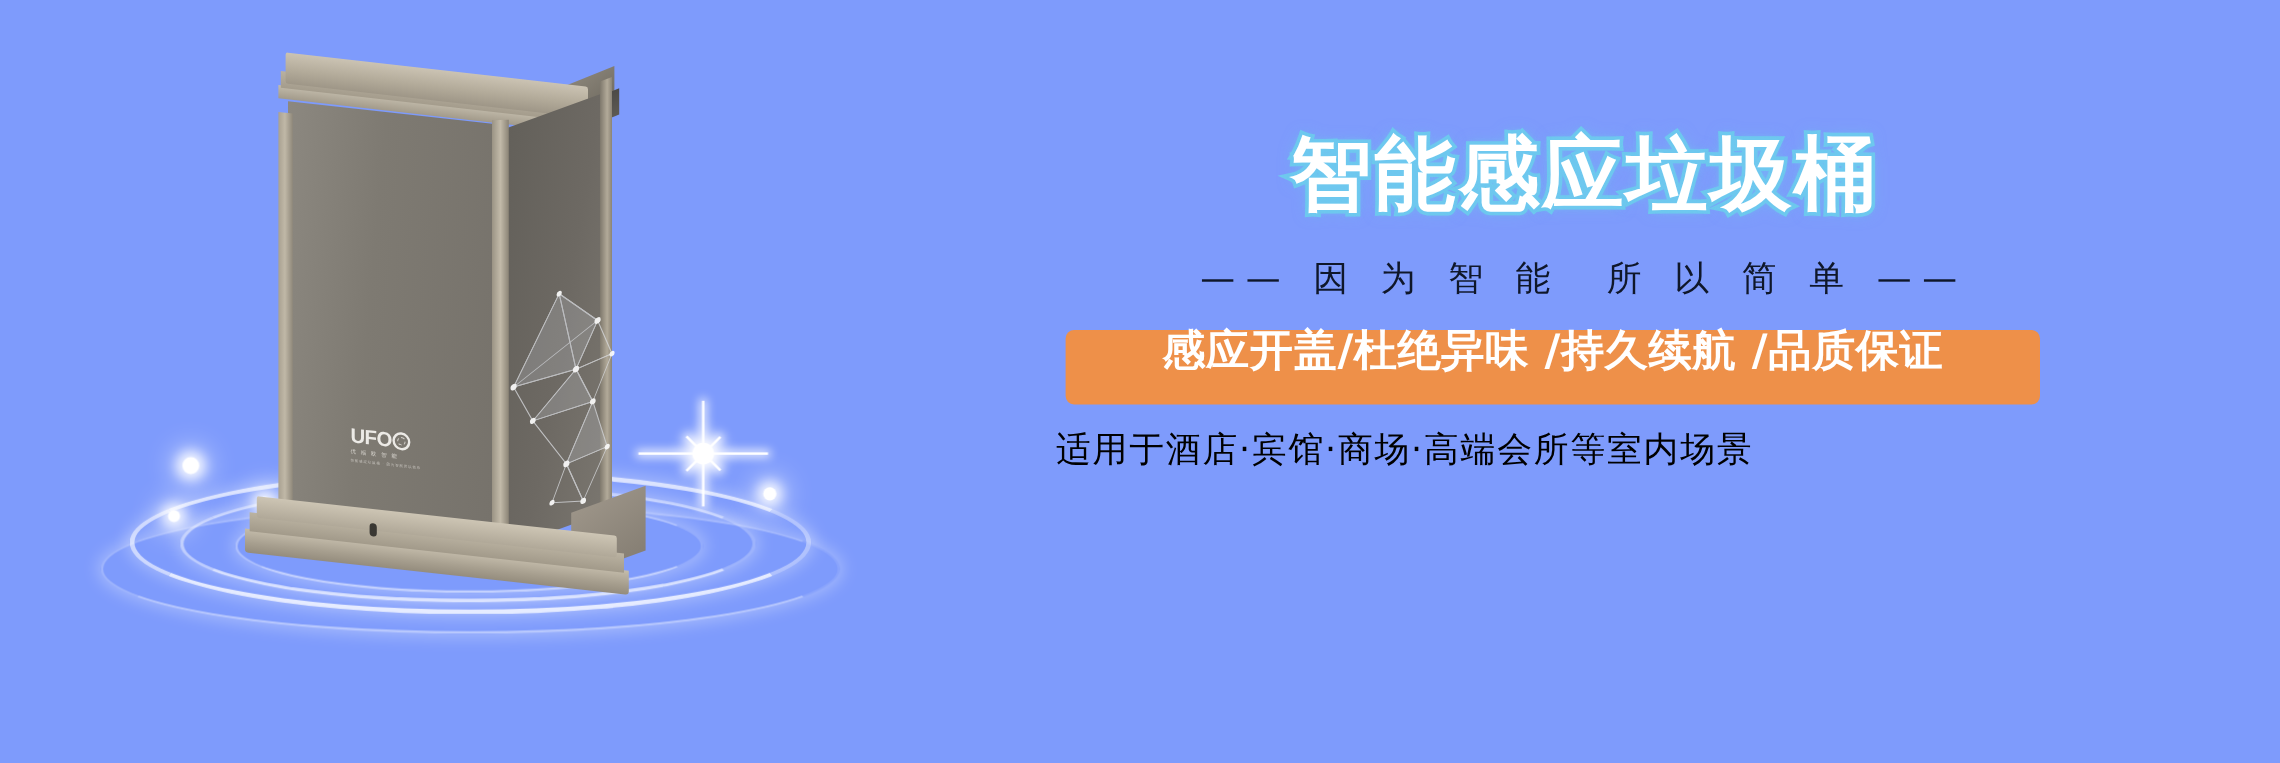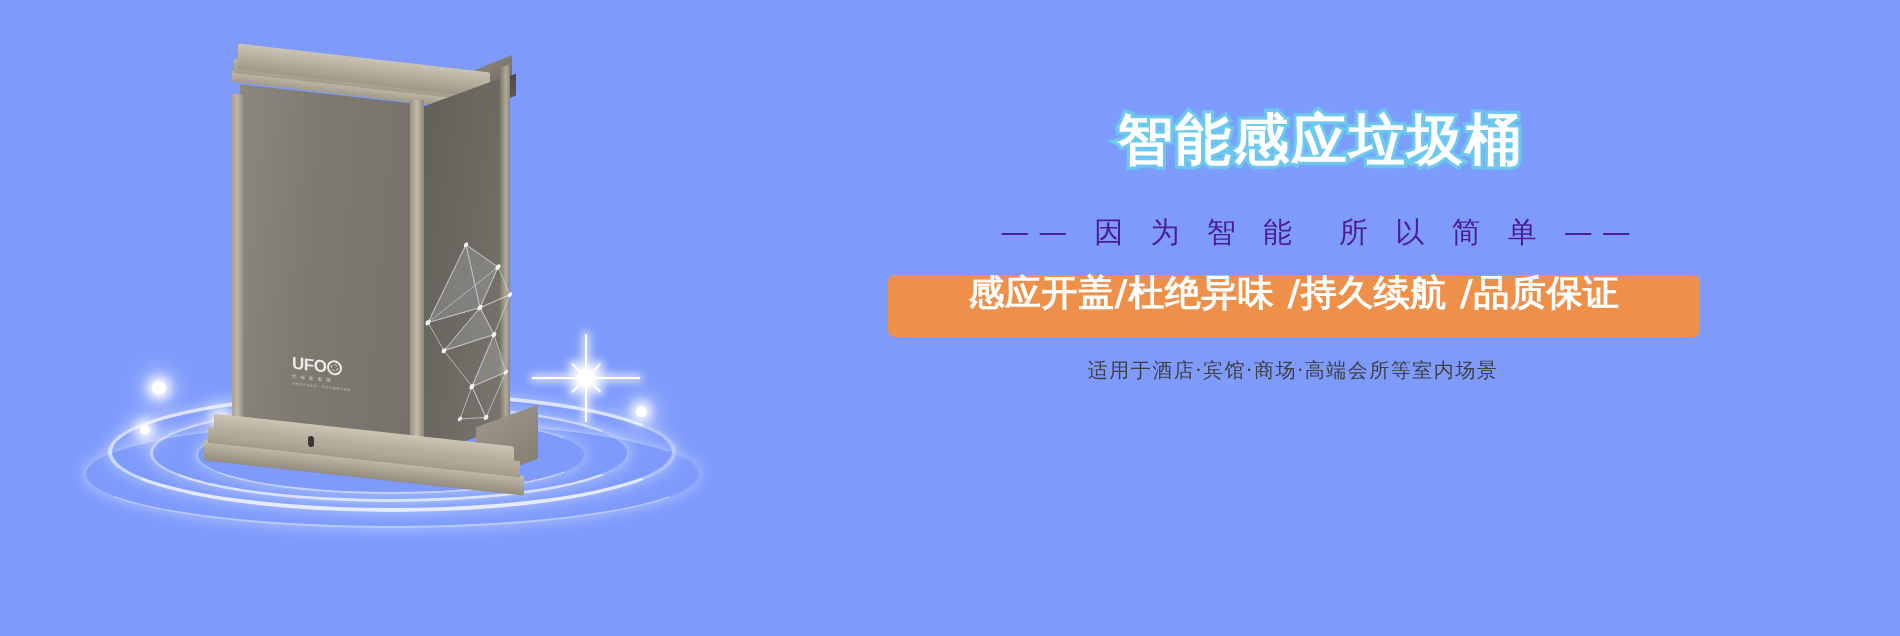--- a/index.html
+++ b/index.html
@@ -182,57 +182,56 @@
     background:#3a3833;border-radius:3px;transform:skewY(6.3deg);
   }
 
   
   #copy{position:absolute;left:880px;top:0;width:1000px;height:636px;}
 
   #headline{
     position:absolute;left:0;top:112px;width:880px;
     text-align:center;
     font-family:"DejaVu Sans","Liberation Sans",sans-serif;
-    font-weight:700;font-size:56px;line-height:1;
+    font-weight:700;font-size:68px;line-height:1;
     color:#ffffff;
     letter-spacing:2px;
     white-space:nowrap;
     -webkit-text-stroke:6px #6fc9ef;
     paint-order:stroke fill;
     text-shadow:
        0 0 2px #6fc9ef,
        0 0 6px rgba(111,201,239,.9),
        0 0 12px rgba(111,201,239,.55);
   }
 
   #subline{
     position:absolute;left:0;top:218px;width:880px;
     text-align:center;
     font-family:"DejaVu Sans","Liberation Sans",sans-serif;
     font-weight:400;font-size:29px;line-height:1;
-    color:#4c1d95;letter-spacing:9px;white-space:nowrap;
+    color:#0f172a;letter-spacing:9px;white-space:nowrap;
   }
 
   #feature-badge{
     position:absolute;left:8px;top:275px;width:812px;height:62px;
     background:#ee9049;border-radius:7px;
     display:flex;align-items:flex-start;justify-content:center;
   }
   #feature-badge-text{
     font-family:"DejaVu Sans","Liberation Sans",sans-serif;
     font-weight:700;font-size:36px;line-height:1;
     color:#ffffff;letter-spacing:.5px;white-space:nowrap;
   }
 
   #scenes{
     position:absolute;left:0;top:360px;width:826px;
-    text-align:center;
     font-family:"DejaVu Sans","Liberation Sans",sans-serif;
-    font-weight:400;font-size:20px;line-height:1;
-    color:#404040;letter-spacing:1.5px;white-space:nowrap;
+    font-weight:400;font-size:29px;line-height:1;
+    color:#000000;letter-spacing:1.5px;white-space:nowrap;
   }
 </style>
 </head>
 <body>
 
 <div id="banner">
 
   <div id="hero">
 
     <div class="ripple" id="ripple-4"></div>

